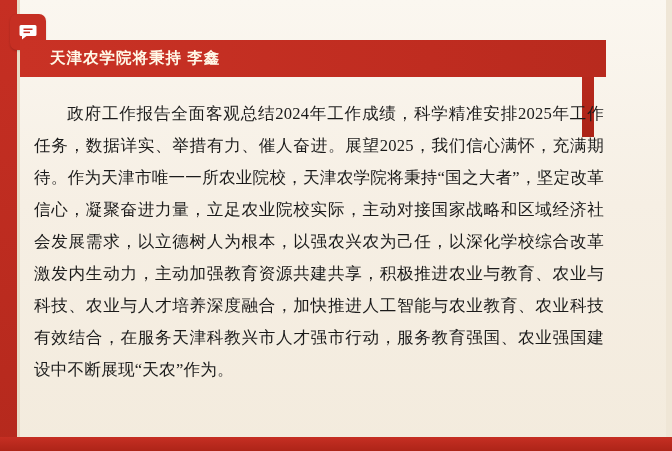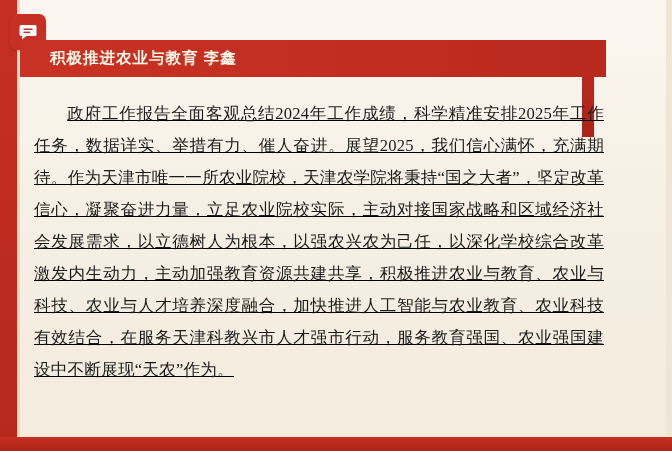--- a/index.html
+++ b/index.html
@@ -105,21 +105,20 @@
     height: 451px;
     background: #efe6d6;
   }
   .content {
     position: absolute;
     left: 20px;
     top: 98px;
     width: 612px;
     padding: 0 28px 0 14px;
     box-sizing: border-box;
-    text-decoration: underline;
   }
   .body-text {
     color: #1b1b1b;
     font-family: "Liberation Serif", serif;
     font-size: 16.6px;
     line-height: 32px;
     text-align: justify;
     text-indent: 2em;
     letter-spacing: 0.2px;
     margin: 0;
@@ -138,21 +137,21 @@
     <svg width="20" height="20" viewBox="0 0 20 20" aria-hidden="true">
       <path d="M3 3 h14 a1.5 1.5 0 0 1 1.5 1.5 v8 a1.5 1.5 0 0 1 -1.5 1.5 h-8.5 l-4.5 3.5 v-3.5 h-1 a1.5 1.5 0 0 1 -1.5 -1.5 v-8 a1.5 1.5 0 0 1 1.5 -1.5 z" fill="#ffffff"></path>
       <rect x="5.5" y="6.5" width="9" height="1.5" fill="#c62f23"></rect>
       <rect x="5.5" y="9.6" width="6.5" height="1.5" fill="#c62f23"></rect>
     </svg>
   </div>
 
   <div class="title-accent"></div>
 
   <div class="title-bar">
-    <span class="title-text">积极推进农业与教育 李鑫</span>
+    <span class="title-text">天津农学院将秉持 李鑫</span>
   </div>
 
   <div class="content">
     <p class="body-text">政府工作报告全面客观总结2024年工作成绩，科学精准安排2025年工作任务，数据详实、举措有力、催人奋进。展望2025，我们信心满怀，充满期待。作为天津市唯一一所农业院校，天津农学院将秉持“国之大者”，坚定改革信心，凝聚奋进力量，立足农业院校实际，主动对接国家战略和区域经济社会发展需求，以立德树人为根本，以强农兴农为己任，以深化学校综合改革激发内生动力，主动加强教育资源共建共享，积极推进农业与教育、农业与科技、农业与人才培养深度融合，加快推进人工智能与农业教育、农业科技有效结合，在服务天津科教兴市人才强市行动，服务教育强国、农业强国建设中不断展现“天农”作为。</p>
   </div>
 
   <div class="bottom-band"></div>
 
 </div>
 

